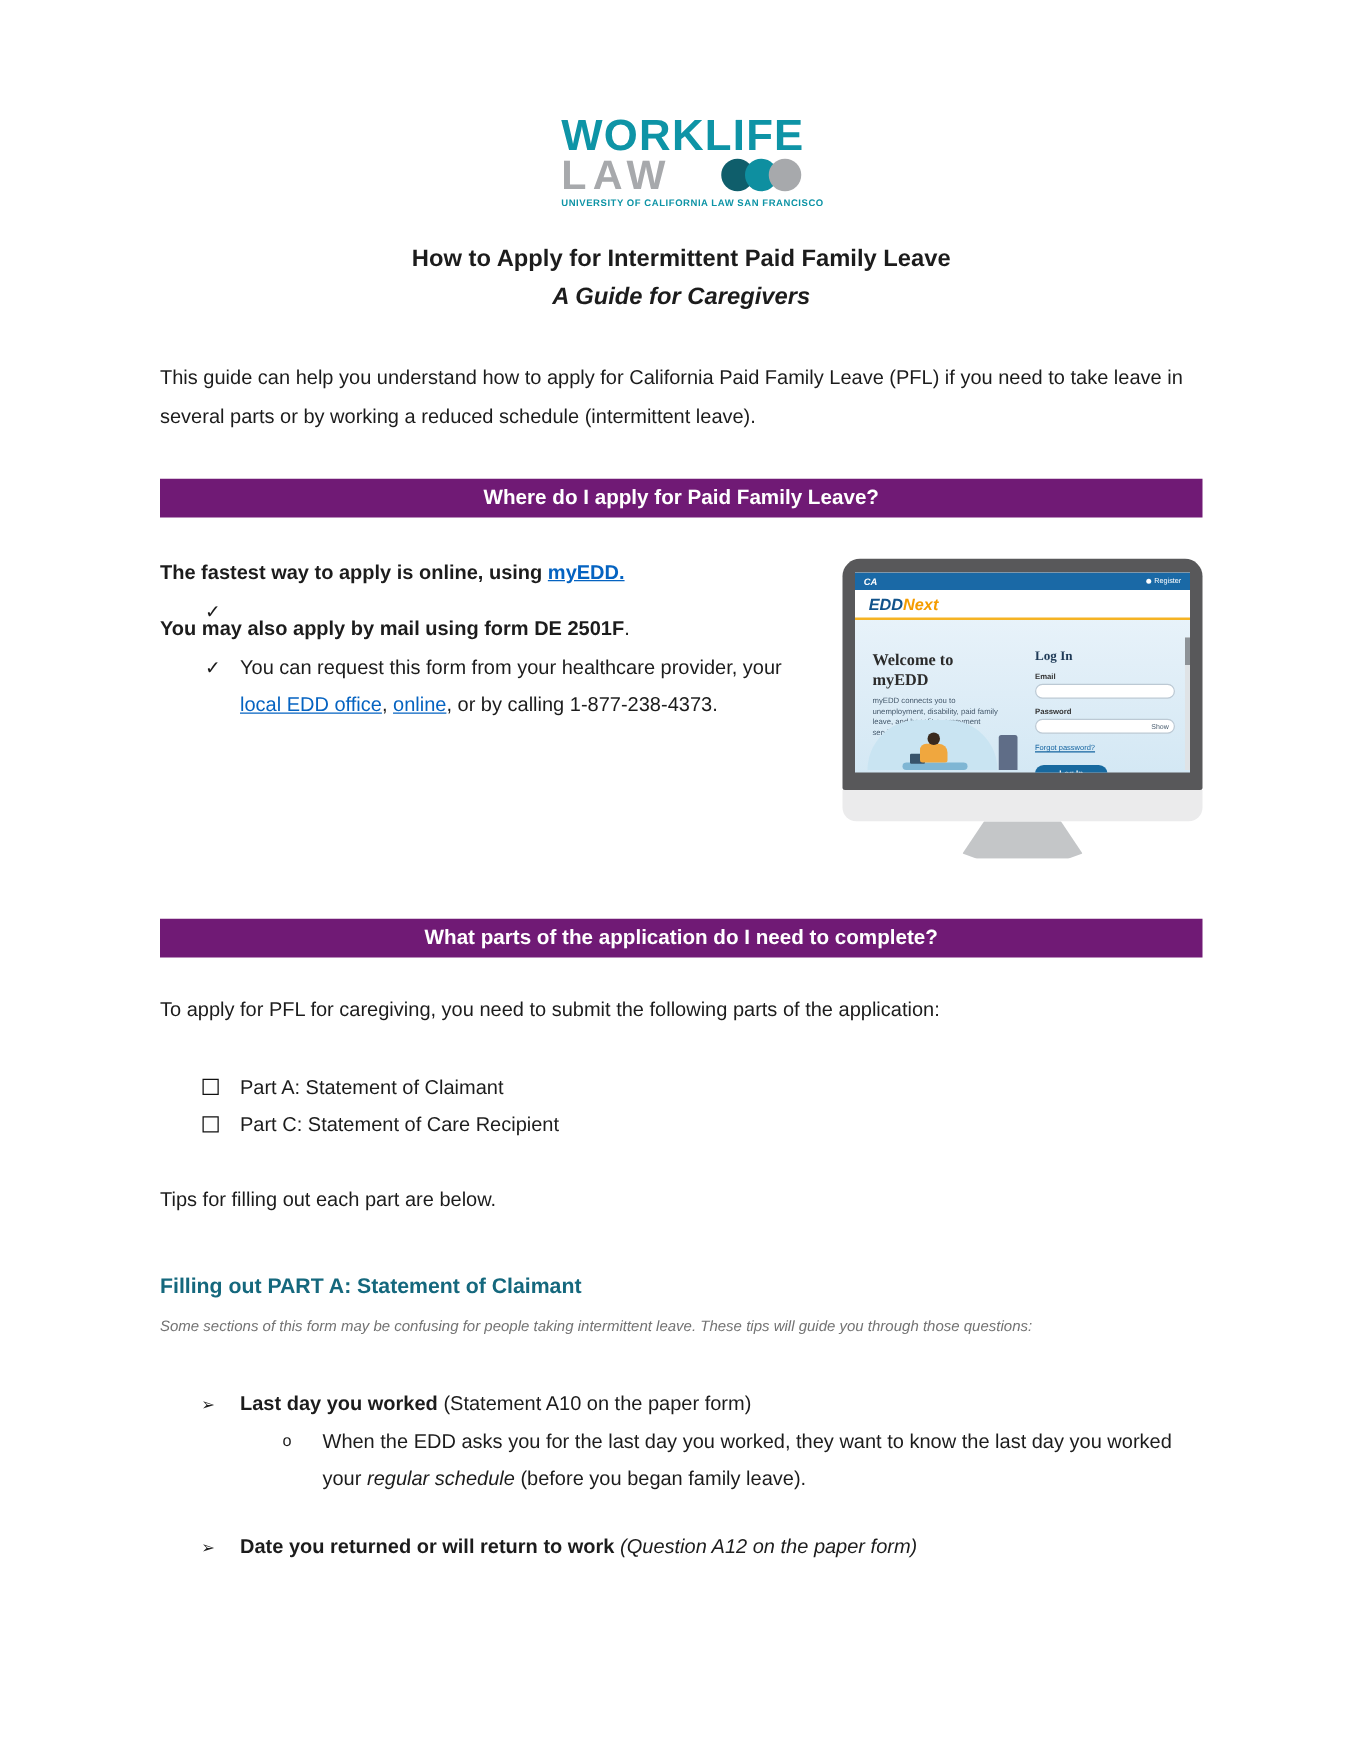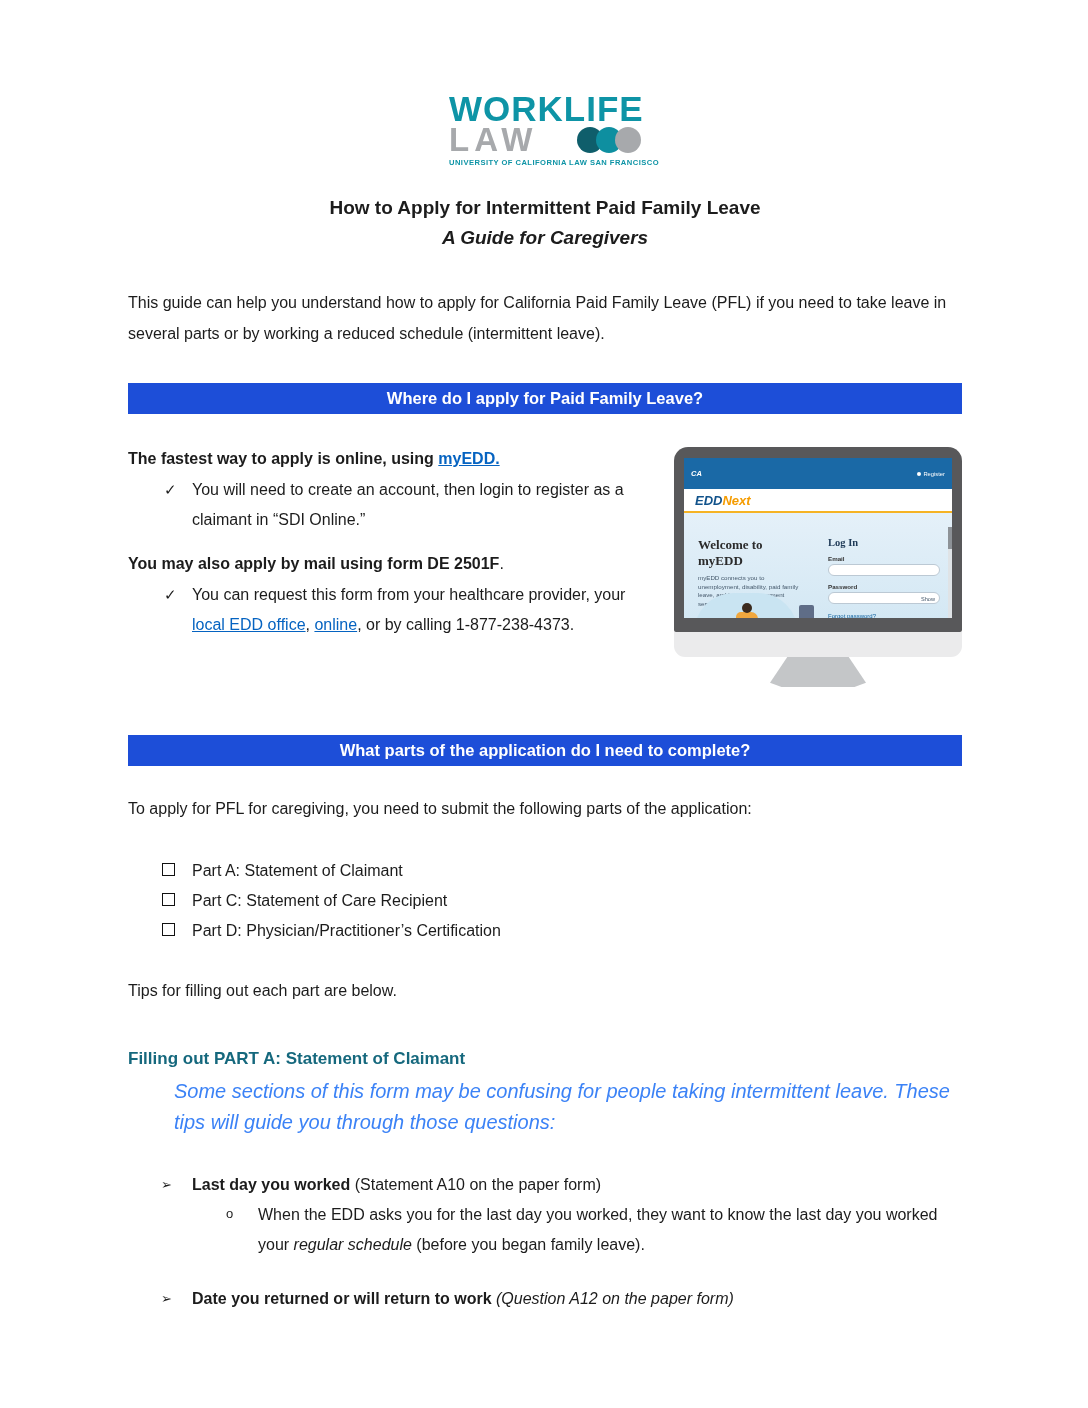--- a/index.html
+++ b/index.html
@@ -22,39 +22,39 @@
   .c2 { background:#0e8fa0; margin-left:-7px; }
   .c3 { background:#a7a9ac; margin-left:-7px; }
   .logo-tag { font-size:7.6px; font-weight:bold; color:#0e94a6; letter-spacing:0.45px; margin-top:4px; white-space:nowrap; }
 
   
   .doc-title { text-align:center; font-size:19px; font-weight:bold; margin-top:26px; line-height:30px; }
   .doc-subtitle { text-align:center; font-size:19px; font-weight:bold; font-style:italic; line-height:30px; }
   .intro { margin-top:34px; font-size:16px; line-height:31px; }
 
   .banner {
-    margin-top:34px; background:#1d4ed8; color:#ffffff; text-align:center;
+    margin-top:34px; background:#701a75; color:#ffffff; text-align:center;
     font-size:16.5px; font-weight:bold; padding:5px 0 6px; line-height:20px;
   }
 
   
   .twocol { margin-top:30px; display:flex; justify-content:space-between; }
   .col-text { width:524px; }
   .lead { font-size:16px; font-weight:bold; line-height:30px; }
   .lead .dot { font-weight:normal; }
   a.doclink { color:#0563c1; text-decoration:underline; cursor:pointer; }
   .check-bullet { position:relative; padding-left:64px; font-size:16px; line-height:30px; margin-top:1px; }
   .check-bullet .glyph { position:absolute; left:36px; top:0; font-size:15px; }
   .gap18 { height:14px; }
 
   
   .monitor { width:288px; margin-top:3px; }
   .m-frame { width:288px; height:185px; background:#58585a; border-radius:14px 14px 2px 2px; padding:11px 10px 14px; }
   .m-screen { width:268px; height:160px; background:linear-gradient(180deg,#eef6fc 0%,#e2eff8 45%,#d4e8f4 100%); position:relative; overflow:hidden; }
-  .s-topbar { height:31px; background:#1a69a6; display:flex; align-items:center; justify-content:space-between; padding:4px 7px; }
+  .s-topbar { height:14px; background:#1a69a6; display:flex; align-items:center; justify-content:space-between; padding:4px 7px; }
   .s-ca { color:#ffffff; font-size:7.5px; font-weight:bold; font-style:italic; }
   .s-reg { color:#ffffff; font-size:5.8px; display:flex; align-items:center; gap:2px; }
   .s-reg .picon { width:4px; height:4px; border-radius:50%; background:#ffffff; display:inline-block; }
   .s-header { height:24px; background:#ffffff; border-bottom:2px solid #f5b324; display:flex; align-items:center; padding-left:11px; }
   .s-brand { font-size:13px; font-weight:900; font-style:italic; }
   .s-brand .edd { color:#12538b; }
   .s-brand .next { color:#f59c00; }
   .s-main { position:relative; height:120px; padding:24px 12px 0 14px; display:flex; justify-content:space-between; }
   .s-welcome { width:120px; }
   .s-welcome-h { font-family:"Liberation Serif", serif; font-size:13px; font-weight:bold; color:#2b2b2b; line-height:16px; }
@@ -82,21 +82,21 @@
   
   .banner2 { margin-top:48px; }
   .apply-intro { margin-top:28px; font-size:16px; line-height:30px; }
   .checklist { margin-top:32px; }
   .cbx-row { position:relative; padding-left:64px; font-size:16px; line-height:30px; }
   .cbx { position:absolute; left:34px; top:7px; width:13px; height:13px; border:1.7px solid #111; background:#fff; }
   .tips-note { margin-top:30px; font-size:16px; line-height:30px; }
 
   
   .parta-h { margin-top:40px; font-size:17px; font-weight:bold; color:#15687d; line-height:26px; }
-  .parta-note { margin-top:4px; font-size:20px; font-style:italic; color:#3b82f6; line-height:31px; width:810px;margin-left:46px; }
+  .parta-note { margin-top:4px; font-size:12px; font-style:italic; color:#737373; line-height:31px; width:810px; }
 
   .arrow-bullet { position:relative; padding-left:64px; font-size:16px; line-height:30px; margin-top:32px; }
   .arrow-bullet .glyph { position:absolute; left:33px; top:0px; font-size:13px; }
   .sub-bullet { position:relative; padding-left:130px; font-size:16px; line-height:30px; margin-top:0; }
   .sub-bullet .glyph { position:absolute; left:98px; top:-1px; font-size:13px; }
   .b { font-weight:bold; }
   .i { font-style:italic; }
 </style>
 </head>
 <body>
@@ -124,21 +124,20 @@
 
     <div class="banner">Where do I apply for Paid Family Leave?</div>
 
     <div class="twocol">
       <div class="col-text">
         <div class="lead">
           <span>The fastest way to apply is online, using </span><a class="doclink">myEDD.</a>
         </div>
         <div class="check-bullet">
           <span class="glyph">✓</span>
-          <span>You will need to create an account, then login to register as a claimant in “SDI Online.”</span>
         </div>
         <div class="gap18"></div>
         <div class="lead">
           <span>You may also apply by mail using form DE 2501F</span><span class="dot">.</span>
         </div>
         <div class="check-bullet">
           <span class="glyph">✓</span>
           <span>You can request this form from your healthcare provider, your </span><a class="doclink">local EDD office</a><span>, </span><a class="doclink">online</a><span>, or by calling 1-877-238-4373.</span>
         </div>
       </div>
@@ -202,24 +201,20 @@
 
     <div class="checklist">
       <div class="cbx-row">
         <span class="cbx"></span>
         <span>Part A: Statement of Claimant</span>
       </div>
       <div class="cbx-row">
         <span class="cbx"></span>
         <span>Part C: Statement of Care Recipient</span>
       </div>
-      <div class="cbx-row">
-        <span class="cbx"></span>
-        <span>Part D: Physician/Practitioner’s Certification</span>
-      </div>
     </div>
 
     <p class="tips-note">Tips for filling out each part are below.</p>
 
     <div class="parta-h">Filling out PART A: Statement of Claimant</div>
     <div class="parta-note">Some sections of this form may be confusing for people taking intermittent leave. These tips will guide you through those questions:</div>
 
     <div class="arrow-bullet">
       <span class="glyph">➢</span>
       <span class="b">Last day you worked</span><span> (Statement A10 on the paper form)</span>

